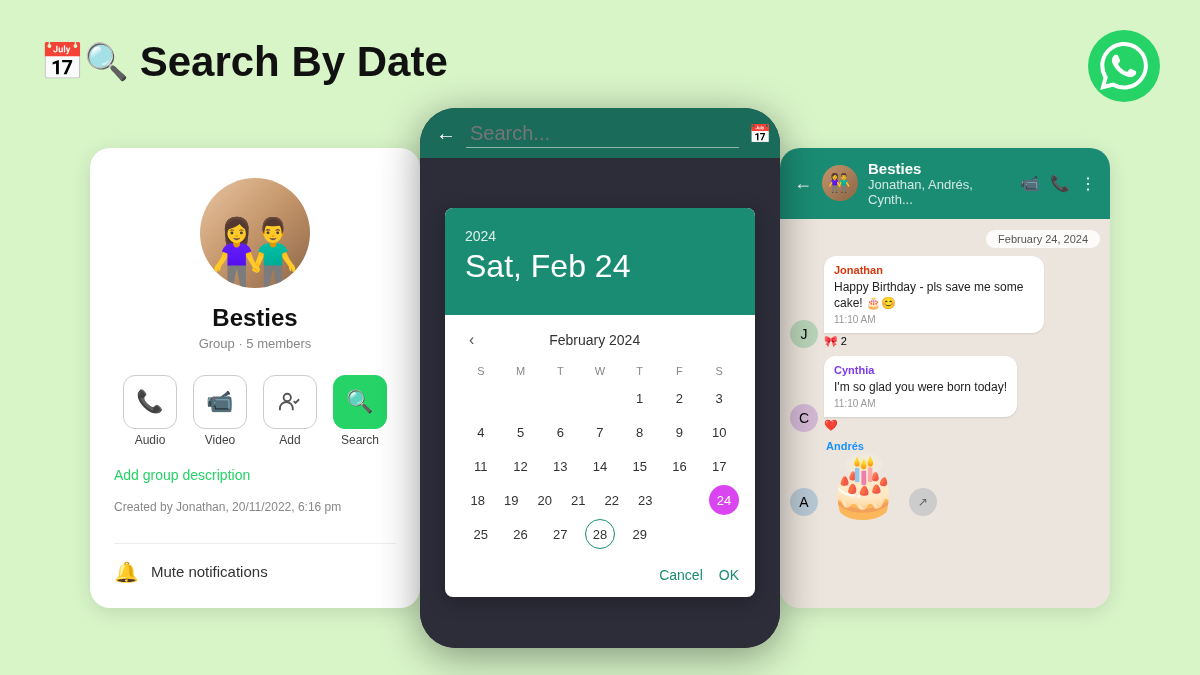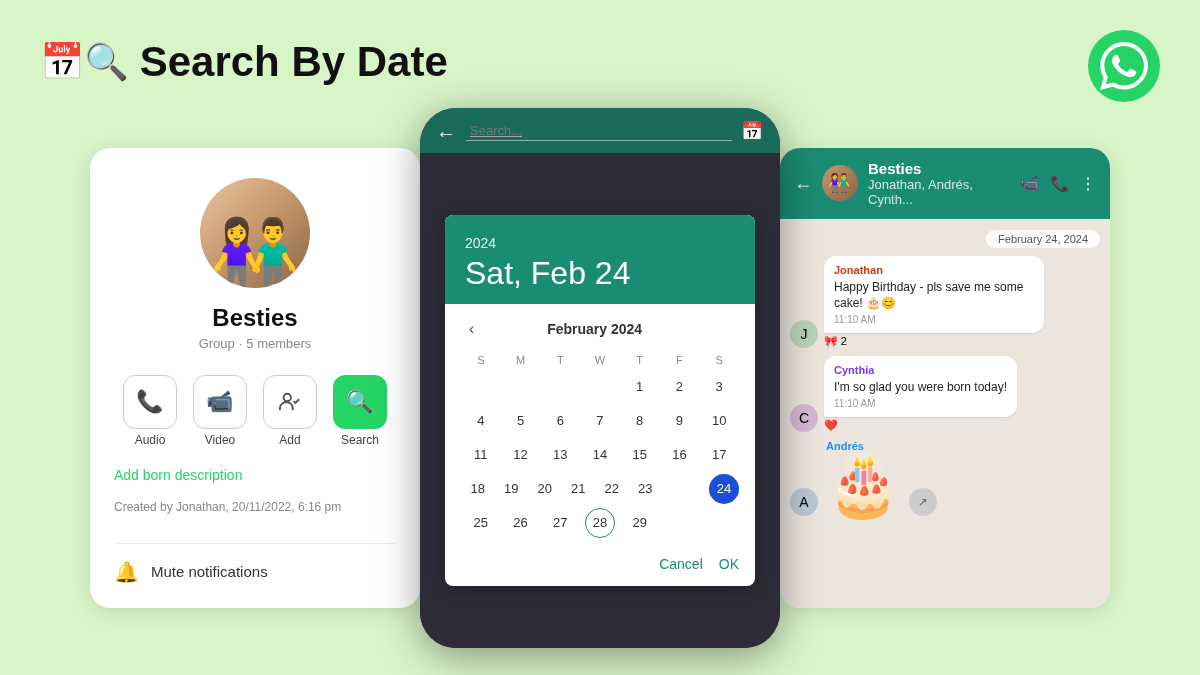--- a/index.html
+++ b/index.html
@@ -197,24 +197,23 @@
       color: white;
       font-size: 20px;
       cursor: pointer;
     }
     .phone-search-input {
       flex: 1;
       background: transparent;
       border: none;
       border-bottom: 1px solid rgba(255,255,255,0.5);
       color: #aaa;
-      font-size: 13px;
+      font-size: 20px;
       padding: 2px 4px;
       outline: none;
-      text-decoration: underline;
     }
     .phone-calendar-icon {
       color: white;
       font-size: 18px;
     }
 
     .phone-content {
       flex: 1;
       background: #2d2d3a;
       display: flex;
@@ -226,21 +225,21 @@
     .calendar-dialog {
       background: white;
       border-radius: 8px;
       width: 310px;
       overflow: hidden;
       box-shadow: 0 4px 20px rgba(0,0,0,0.3);
     }
 
     .cal-header {
       background: #1b8c74;
-      padding: 20px 20px 12px;
+      padding: 20px 20px 30px;
       color: white;
     }
     .cal-year {
       font-size: 14px;
       opacity: 0.85;
       margin-bottom: 4px;
     }
     .cal-date-large {
       font-size: 32px;
       font-weight: 400;
@@ -253,21 +252,21 @@
       padding: 12px 20px 4px;
     }
     .cal-nav-arrow {
       cursor: pointer;
       color: #555;
       font-size: 16px;
       padding: 4px;
     }
     .cal-month-label {
       font-size: 14px;
-      font-weight: 700;
+      font-weight: 400;
       color: #333;
     }
 
     .cal-grid {
       padding: 4px 16px 8px;
     }
     .cal-dow-row, .cal-week-row {
       display: grid;
       grid-template-columns: repeat(7, 1fr);
       text-align: center;
@@ -284,21 +283,21 @@
       cursor: pointer;
       border-radius: 50%;
       width: 30px;
       height: 30px;
       display: flex;
       align-items: center;
       justify-content: center;
       margin: 2px auto;
     }
     .cal-day.selected {
-      background: #1d4ed8;
+      background: #d946ef;
       color: white;
       border-radius: 50%;
       margin-left: 47px;
     }
     .cal-day.today-circle {
       border: 1.5px solid #1b8c74;
       border-radius: 50%;
     }
     .cal-day.empty { opacity: 0; pointer-events: none; }
 
@@ -507,21 +506,21 @@
           </svg>
         </div>
         <span class="action-btn-label">Add</span>
       </div>
       <div class="action-btn">
         <div class="action-btn-circle active">🔍</div>
         <span class="action-btn-label">Search</span>
       </div>
     </div>
 
-    <div class="group-desc-link">Add born description</div>
+    <div class="group-desc-link">Add group description</div>
     <div class="group-created">Created by Jonathan, 20/11/2022, 6:16 pm</div>
 
     <div class="mute-row">
       <span class="mute-icon">🔔</span>
       <span class="mute-label">Mute notifications</span>
     </div>
   </div>
 
   <div class="center-panel">
     <div class="phone-top-bar">

